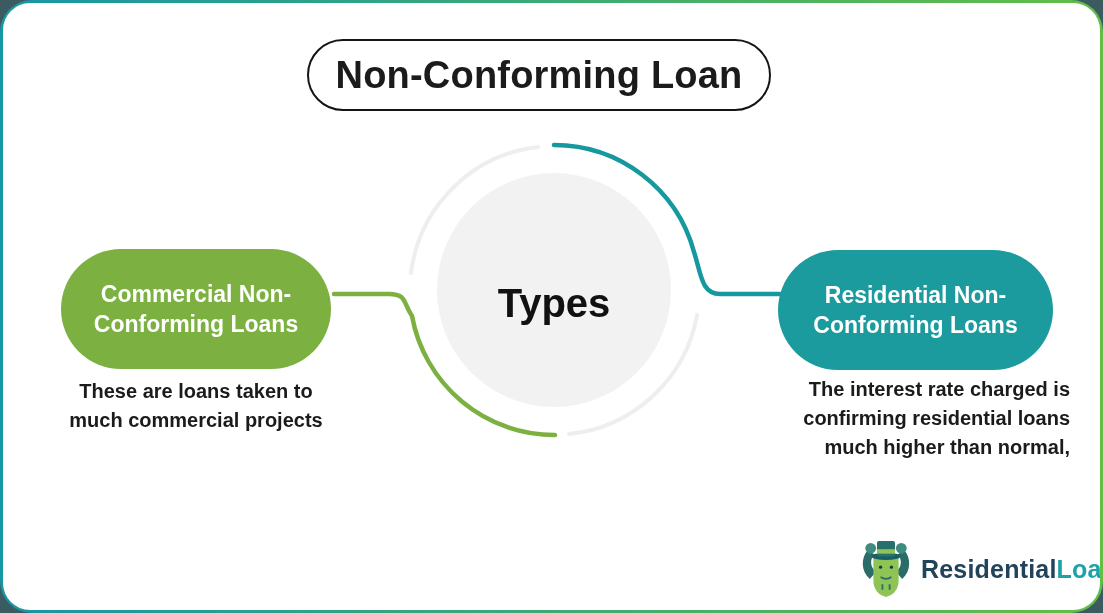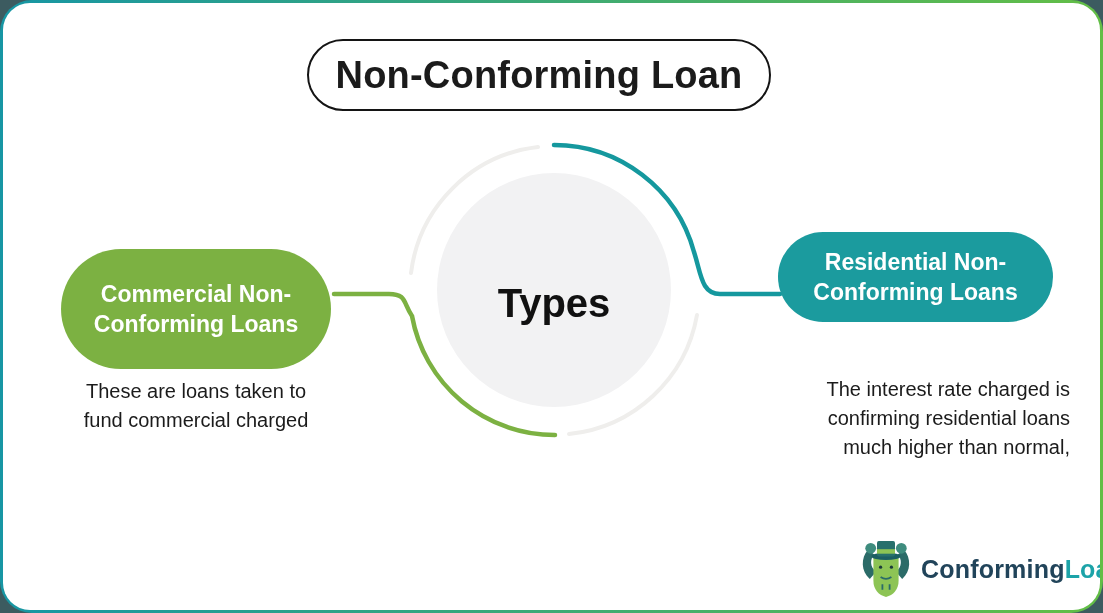--- a/index.html
+++ b/index.html
@@ -15,22 +15,22 @@
   .card{position:absolute;inset:3px;border-radius:27px;background:#ffffff;overflow:hidden;}
   .title-pill{position:absolute;left:304px;top:36px;width:464px;height:72px;
     border:2.5px solid #141414;border-radius:40px;display:flex;align-items:center;justify-content:center;}
   .title-text{font-size:38px;font-weight:700;color:var(--ink);letter-spacing:0.2px;}
   .diagram-svg{position:absolute;inset:0;pointer-events:none;}
   .types-label{position:absolute;left:451px;top:262px;width:200px;height:48px;line-height:48px;
     text-align:center;font-size:40px;font-weight:700;color:#111;margin-top:14px;}
   .branch-pill{position:absolute;border-radius:60px;display:flex;flex-direction:column;
     align-items:center;justify-content:center;color:#fff;font-weight:700;font-size:23px;line-height:30px;text-align:center;}
   .branch-pill.left{left:58px;top:246px;width:270px;height:120px;background:var(--pill-green);}
-  .branch-pill.right{left:775px;top:229px;width:275px;height:90px;background:var(--pill-teal);}
-  .branch-desc{position:absolute;width:310px;text-align:center;font-weight:400;
+  .branch-pill.right{left:775px;top:247px;width:275px;height:120px;background:var(--pill-teal);}
+  .branch-desc{position:absolute;width:310px;text-align:center;font-weight:700;
     font-size:20px;line-height:29px;color:var(--ink);}
   .branch-desc.left{left:38px;top:374px;}
   .branch-desc.right{left:757px;top:372px;text-align:right;}
   .brand{position:absolute;left:856px;top:534px;display:flex;align-items:center;gap:8px;}
   .brand-text{font-size:25px;font-weight:700;letter-spacing:0.2px;}
   .brand-text .p1{color:var(--logo-navy);}
   .brand-text .p2{color:var(--logo-teal);}
 </style>
 </head>
 <body>
@@ -51,21 +51,21 @@
     </svg>
 
     <div class="types-label">Types</div>
 
     <div class="branch-pill left">
       <div>Commercial Non-</div>
       <div>Conforming Loans</div>
     </div>
     <div class="branch-desc left">
       <div>These are loans taken to</div>
-      <div>fund commercial charged</div>
+      <div>much commercial projects</div>
     </div>
 
     <div class="branch-pill right">
       <div>Residential Non-</div>
       <div>Conforming Loans</div>
     </div>
     <div class="branch-desc right">
       <div>The interest rate charged is</div>
       <div>confirming residential loans</div>
       <div>much higher than normal,</div>
@@ -80,18 +80,18 @@
         <path d="M16 22 C16 16 44 16 44 22 L44 48 C44 58 38 64 30 66 C22 64 16 58 16 48 Z" fill="#8DC455"></path>
         <ellipse cx="30" cy="21" rx="16" ry="4" fill="#1C5F63"></ellipse>
         <rect x="20" y="4" width="20" height="17" rx="2" fill="#27706C"></rect>
         <rect x="20" y="13" width="20" height="5" fill="#8DC455"></rect>
         <circle cx="24" cy="33" r="1.8" fill="#1C3B3B"></circle>
         <circle cx="36" cy="33" r="1.8" fill="#1C3B3B"></circle>
         <path d="M24 44 Q30 48 36 44" stroke="#2B6B68" stroke-width="2" fill="none"></path>
         <path d="M26 52 L26 58 M34 52 L34 58" stroke="#2B6B68" stroke-width="2"></path>
       </svg>
       <div class="brand-text">
-        <span class="p1">Conforming</span><span class="p2">Loan</span>
+        <span class="p1">Residential</span><span class="p2">Loan</span>
       </div>
     </div>
 
   </div>
 </div>
 
 </body></html>

